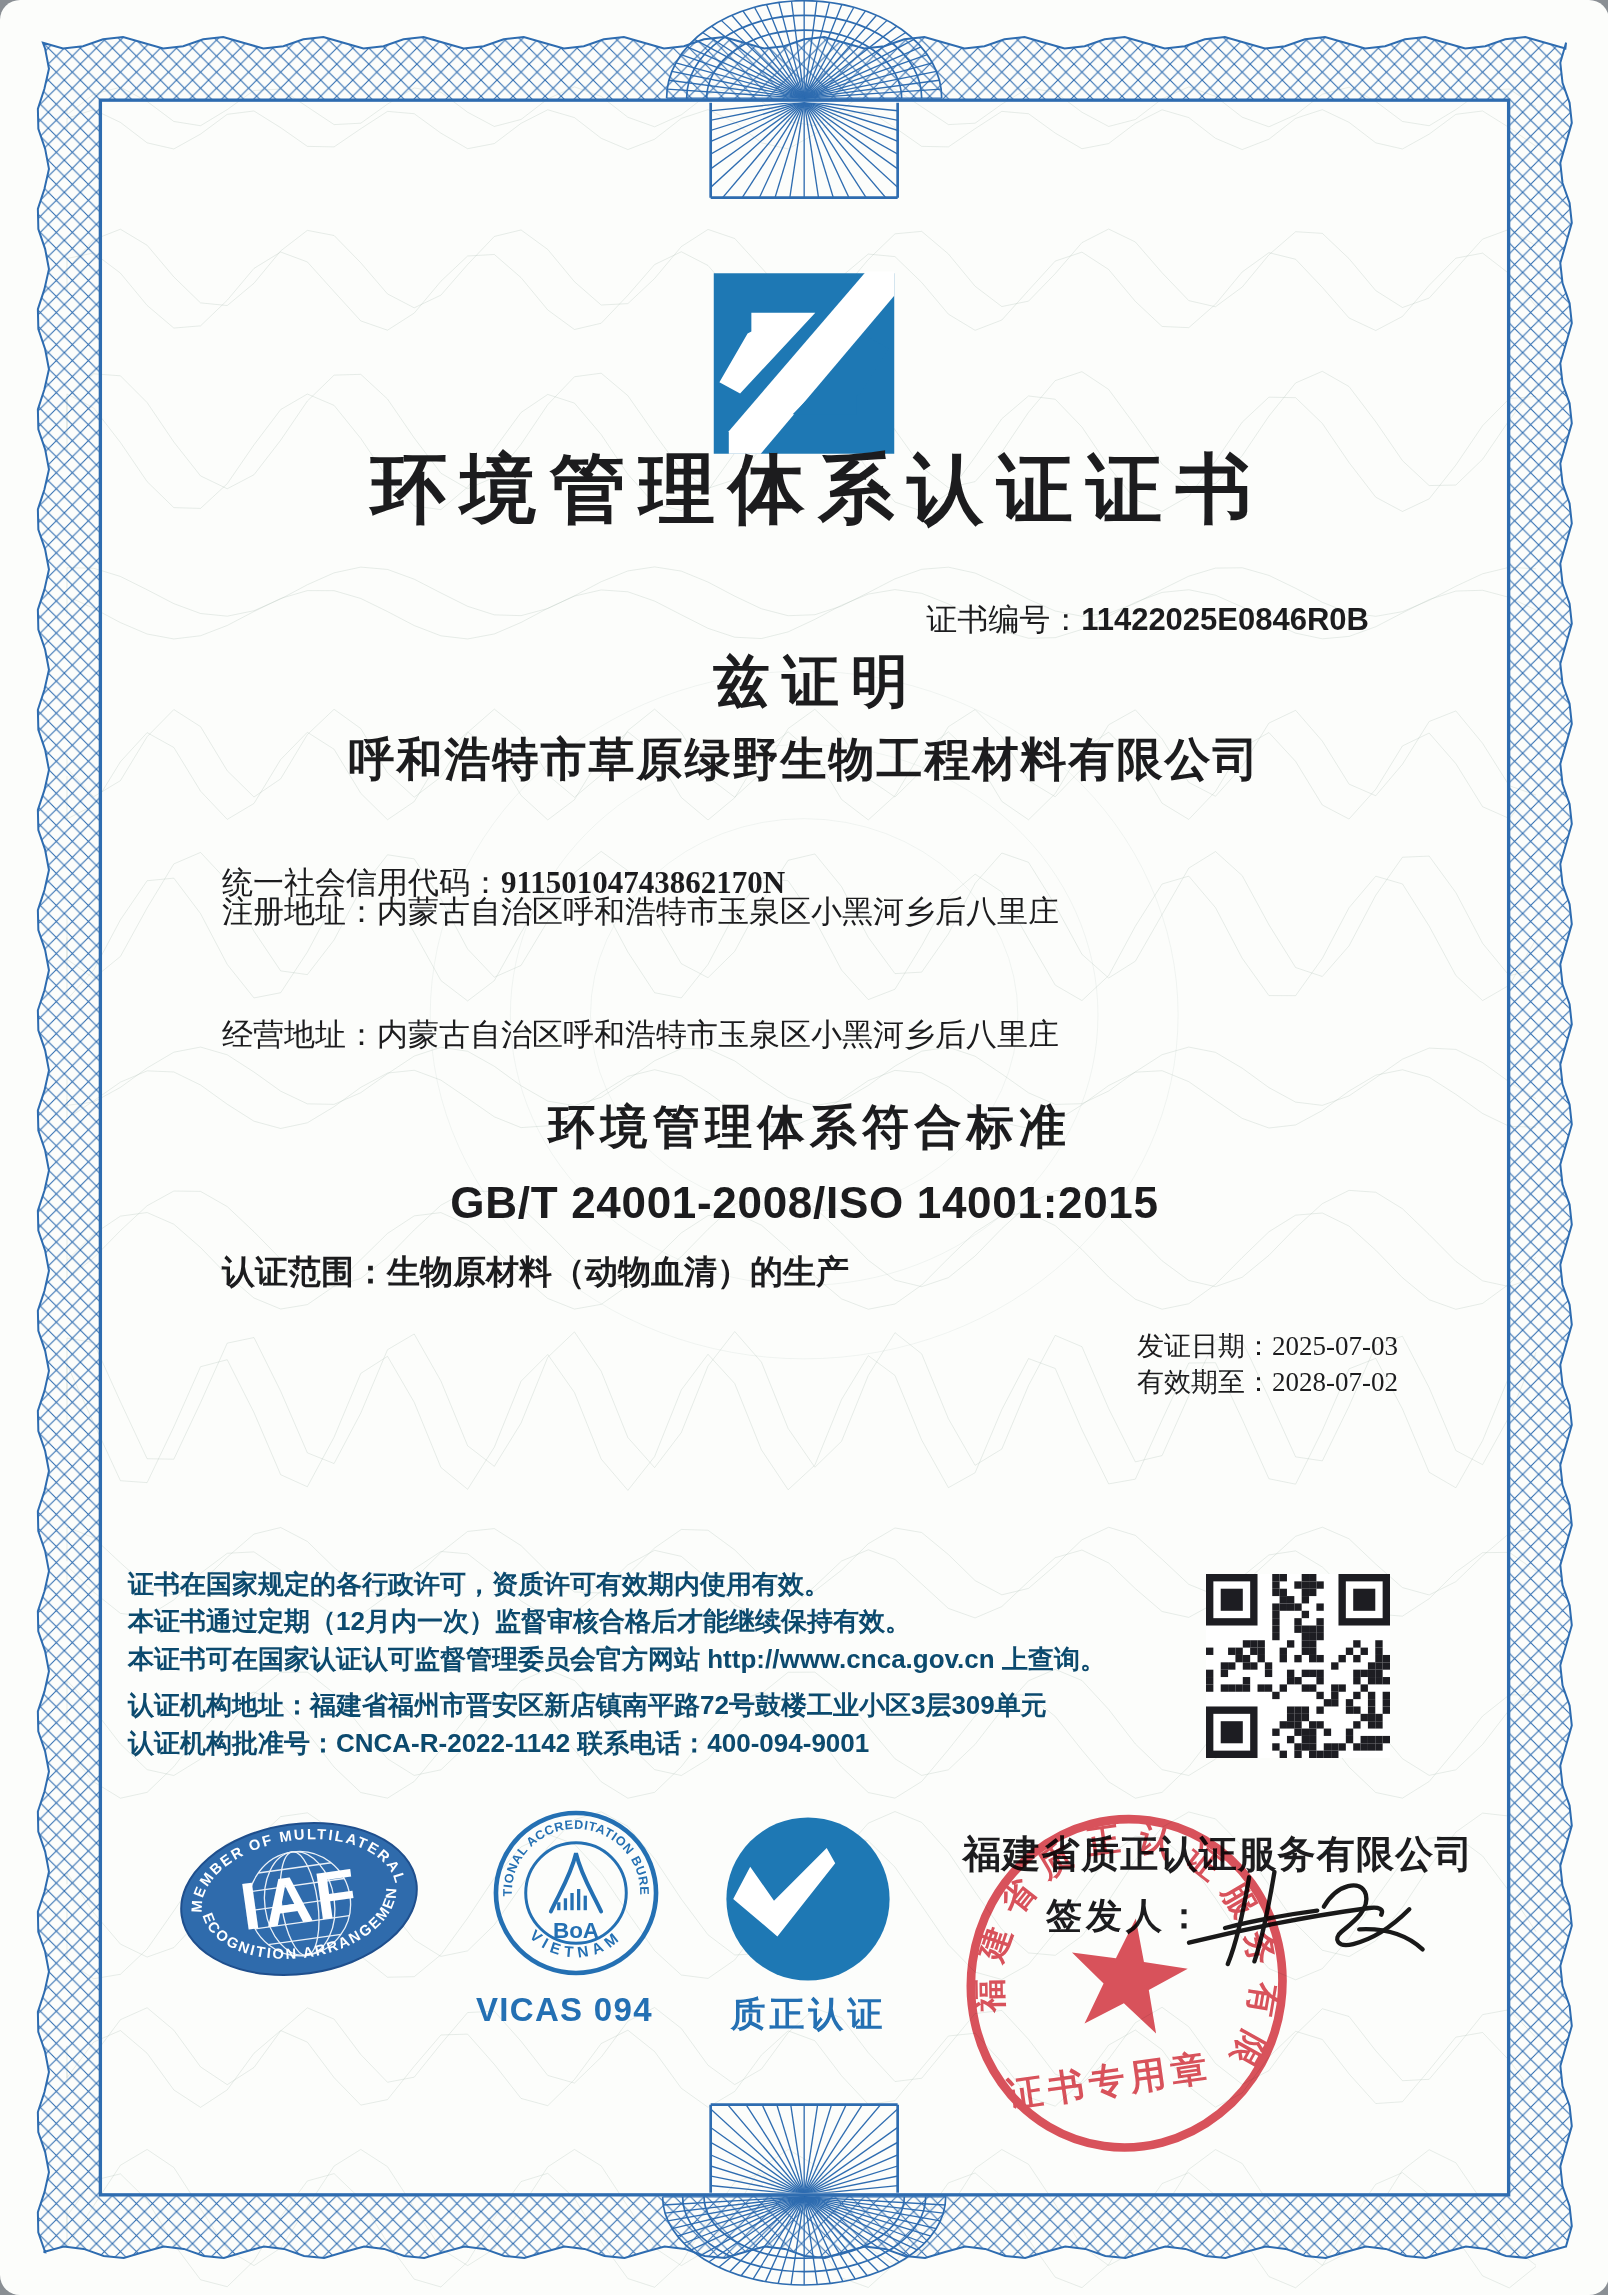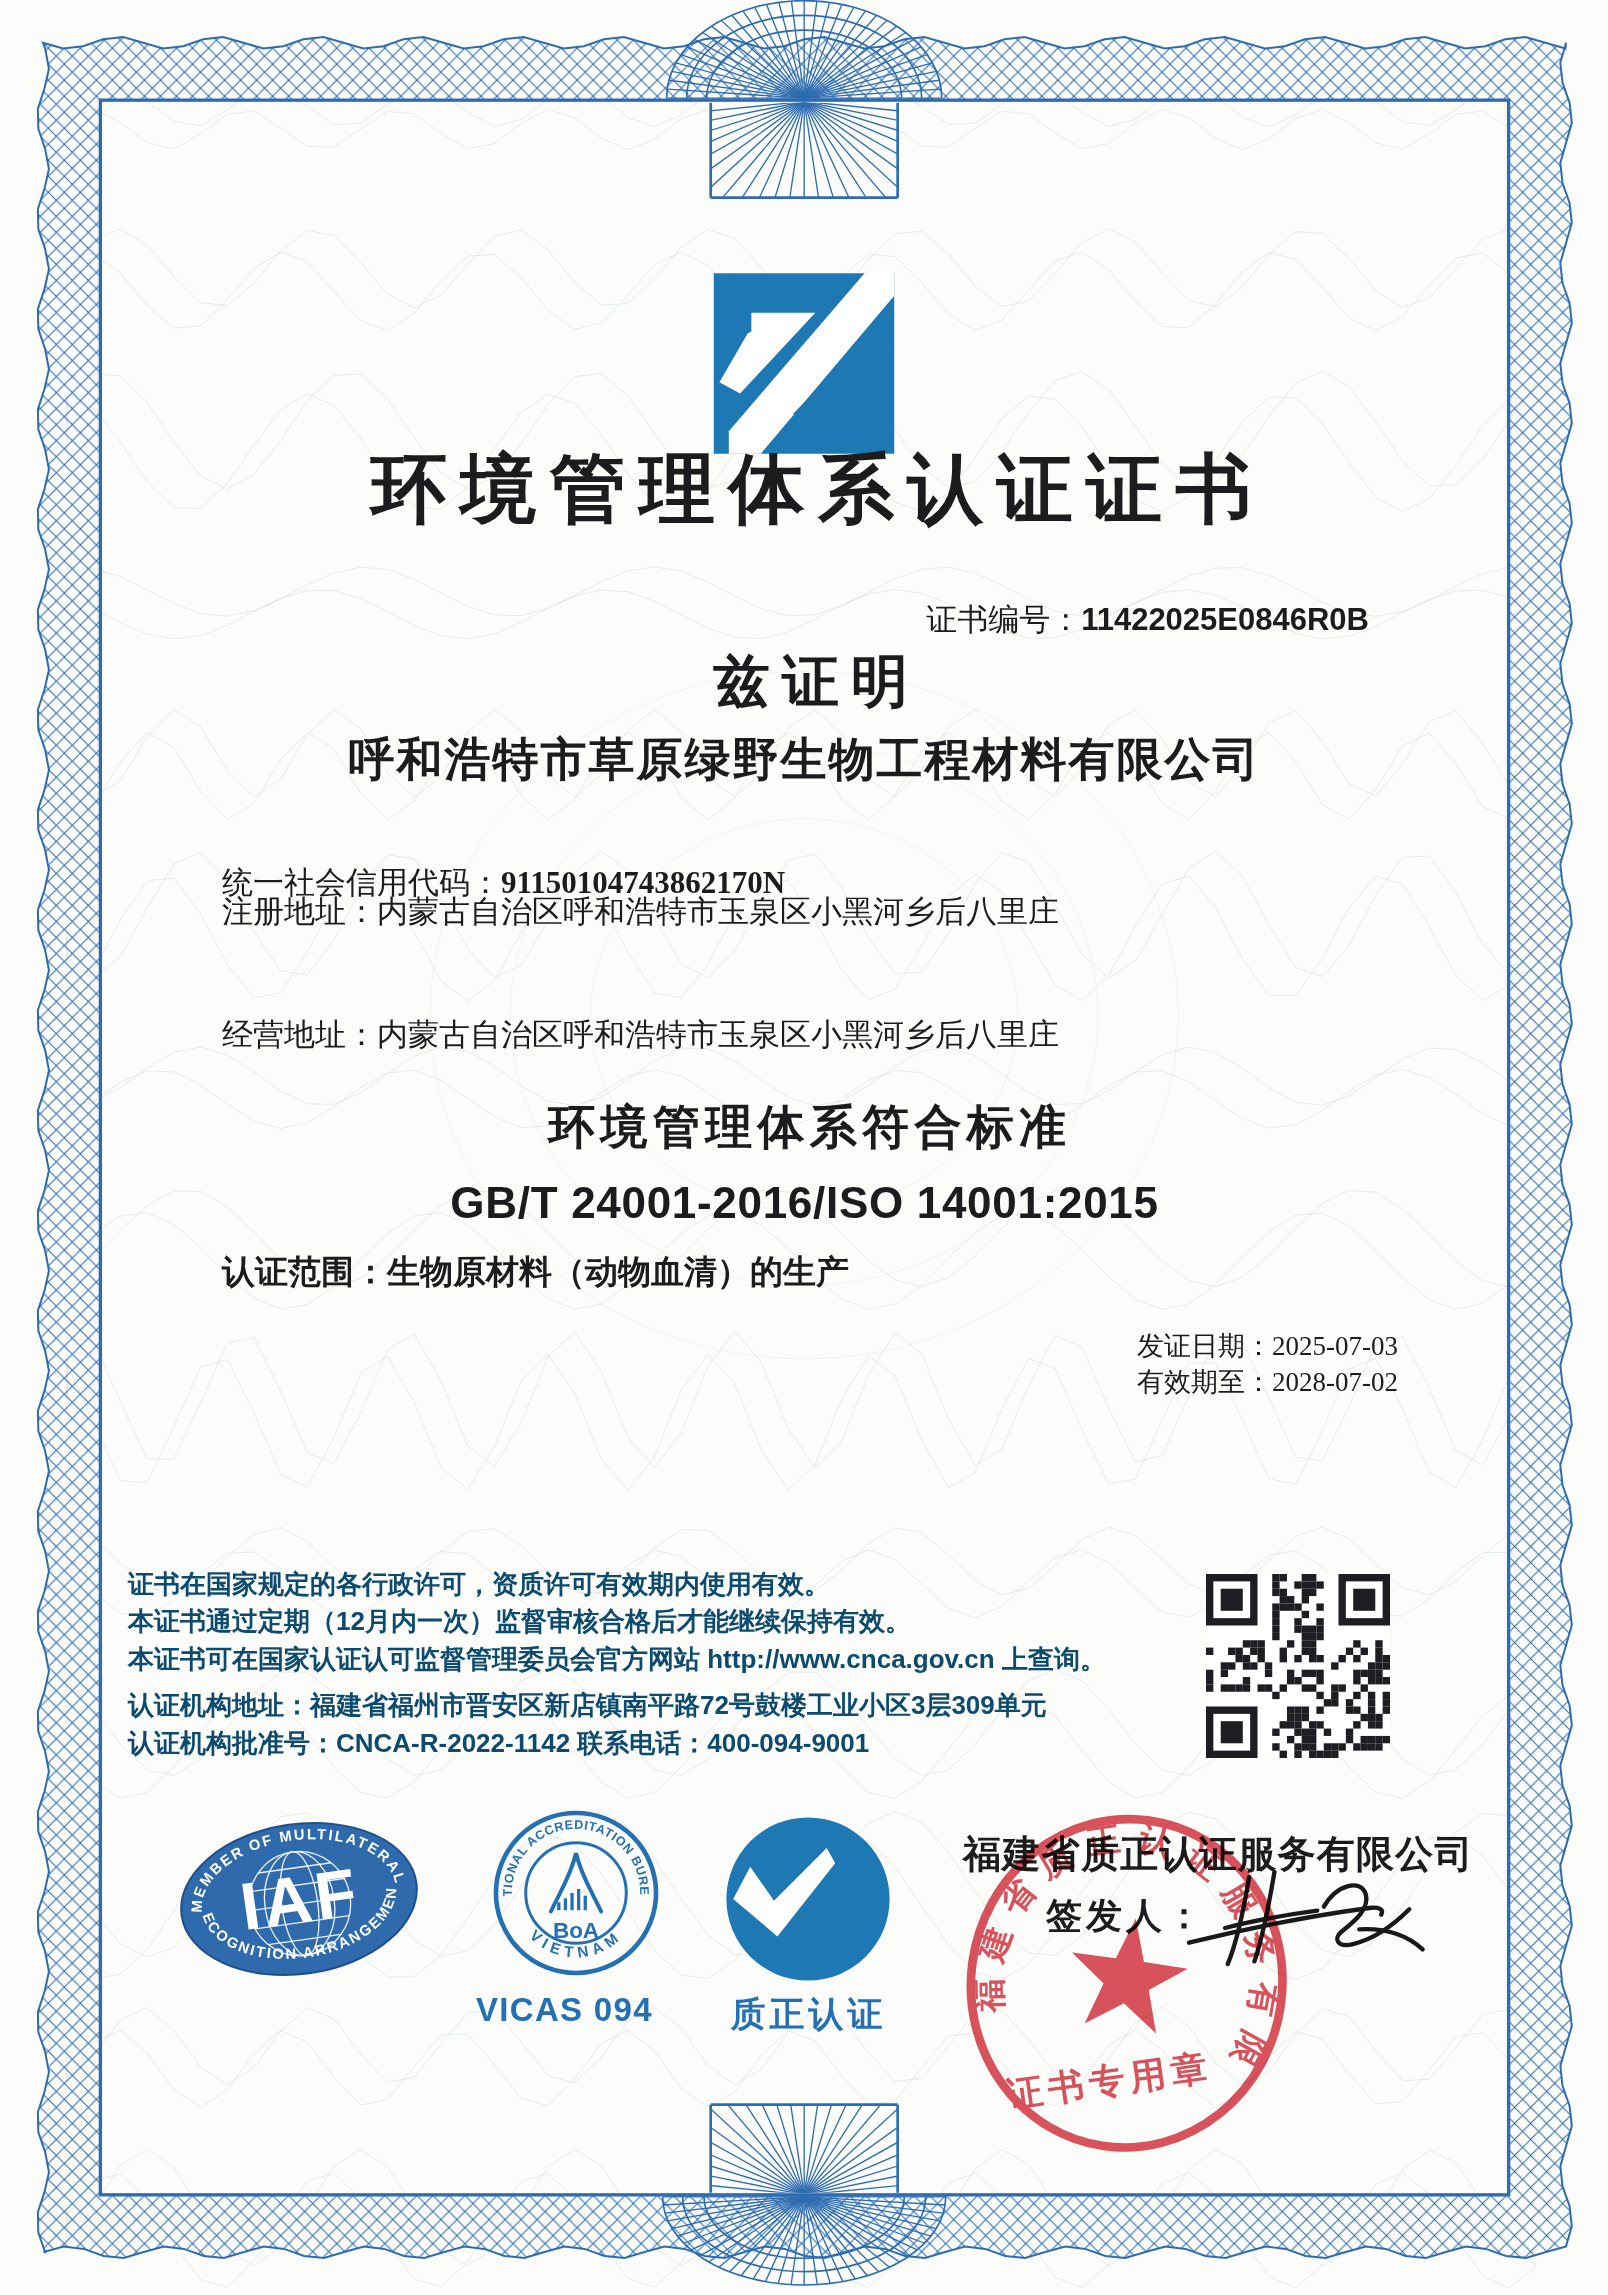--- a/index.html
+++ b/index.html
@@ -1,20 +1,21 @@
 <!DOCTYPE html>
 <html style="--border-blue: #2e6cb0; --accent-blue: #2470b3; --logo-blue: #1e78b4; --iaf-blue: #2f6bac; --seal-red: #d8434e; --ink: #1c1c1e; --watermark: #b3c4bb;font-size:10.7px"><head>
 <meta charset="utf-8">
 <style>
   html,body{margin:0;padding:0;background:#8a8f94}
   .page{
     position:relative;width:1609px;height:2295px;margin:0 auto;
     background:#fcfdfb;overflow:hidden;
     color:var(--ink,#1c1c1e);
     font-family:"Liberation Sans","DejaVu Sans",sans-serif;
+    border-radius:20px;
   }
   .abs{position:absolute;white-space:nowrap;line-height:1}
   .center{left:0;width:100%;text-align:center}
   .serif{font-family:"Liberation Serif","DejaVu Serif",serif}
   svg{display:block}
 
   .deco{position:absolute;left:0;top:0}
 
   .brand-logo{position:absolute;left:710px;top:266px;width:188px;height:195px}
 
@@ -268,21 +269,21 @@
     <span>统一社会信用代码：</span><span class="val">91150104743862170N</span>
   </div>
   <div class="abs info i2 serif">
     <span>注册地址：</span><span>内蒙古自治区呼和浩特市玉泉区小黑河乡后八里庄</span>
   </div>
   <div class="abs info i3 serif">
     <span>经营地址：</span><span>内蒙古自治区呼和浩特市玉泉区小黑河乡后八里庄</span>
   </div>
 
   <div class="abs center std-head">环境管理体系符合标准</div>
-  <div class="abs center std-code">GB/T 24001-2016/ISO 14001:2015</div>
+  <div class="abs center std-code">GB/T 24001-2008/ISO 14001:2015</div>
   <div class="abs scope serif">
     <span>认证范围：</span><span>生物原材料（动物血清）的生产</span>
   </div>
 
   <div class="abs dates d1 serif">
     <span>发证日期：</span><span>2025-07-03</span>
   </div>
   <div class="abs dates d2 serif">
     <span>有效期至：</span><span>2028-07-02</span>
   </div>

